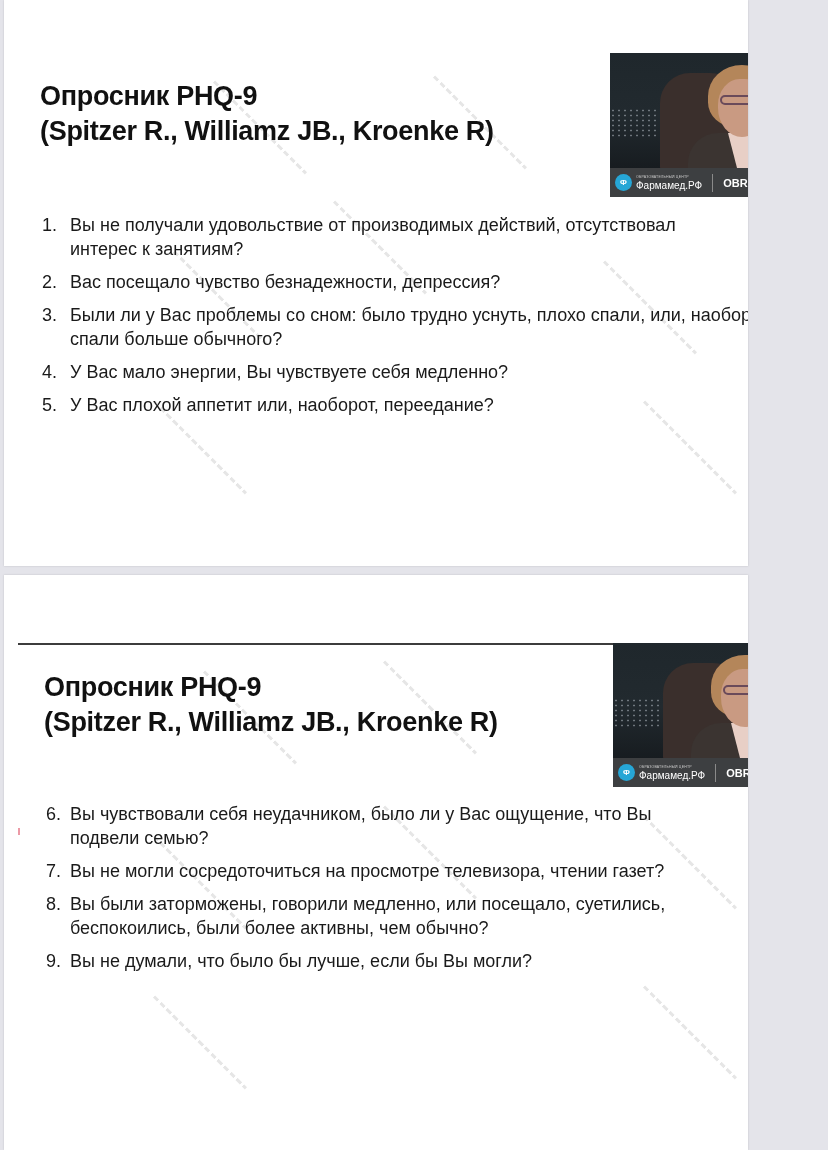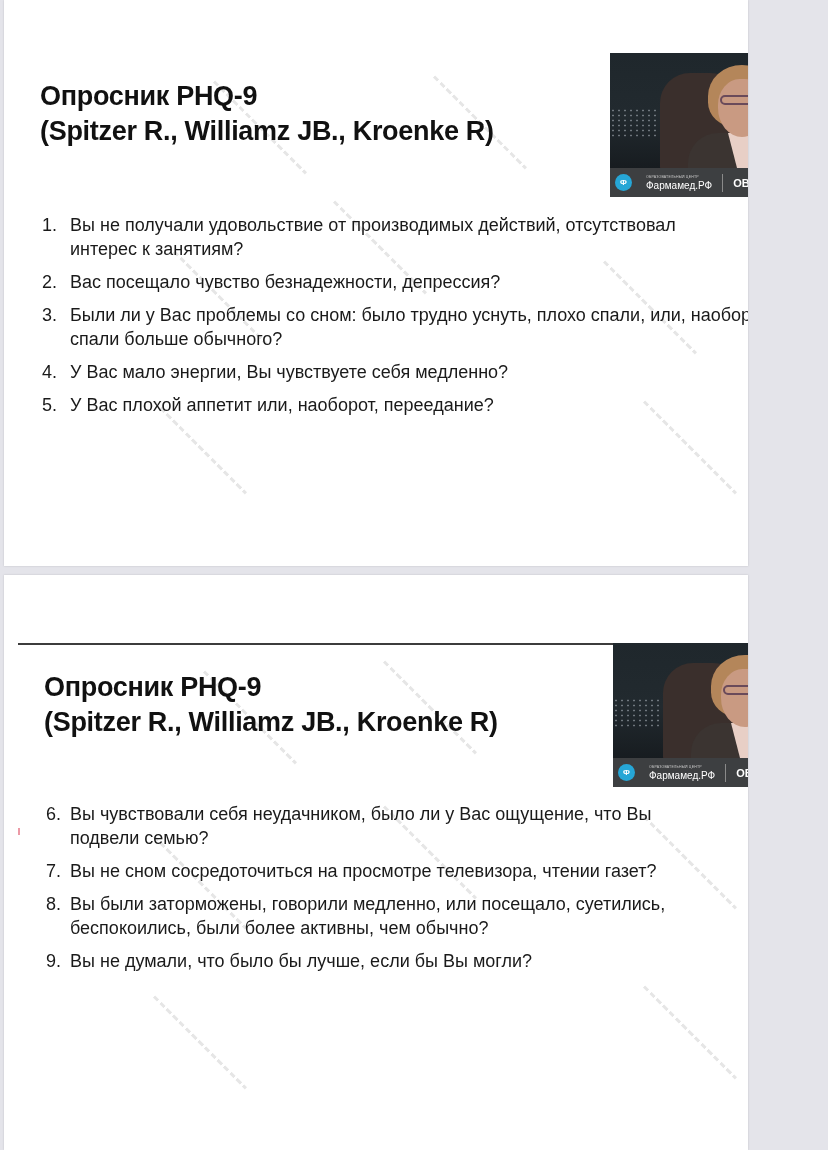--- a/index.html
+++ b/index.html
@@ -76,21 +76,21 @@
   .video-bar {
     position: absolute; left: 0; top: 115px; width: 100%; height: 29px;
     background: #3d3f41; display: flex; align-items: center;
   }
   .brand-logo {
     width: 17px; height: 17px; border-radius: 50%;
     background: #26a6d6; margin-left: 5px;
     color: #fff; font-size: 8px; font-weight: bold;
     display: flex; align-items: center; justify-content: center;
   }
-  .brand-text { margin-left: 14px; display: flex; flex-direction: column; }
+  .brand-text { margin-left: 4px; display: flex; flex-direction: column; }
   .brand-sub { font-size: 3.5px; color: #c9c9c9; letter-spacing: 0.2px; line-height: 5px; text-transform: uppercase; }
   .brand-name { font-size: 10px; color: #ffffff; line-height: 11px; }
   .bar-divider { width: 1px; height: 18px; background: #8a8a8a; margin-left: 10px; }
   .site-name { font-size: 11px; font-weight: bold; color: #ffffff; margin-left: 10px; white-space: nowrap; }
 
   .qlist {
     position: absolute; left: 38px; margin: 0; padding: 0; list-style: none;
     font-size: 18px; color: #1a1a1a;
   }
   #page1 .qlist { top: 213px; }
@@ -230,21 +230,21 @@
     </div>
   </div>
 
   <ul class="qlist">
     <li class="qitem" style="width:650px">
       <span class="qnum">6.</span>
       <span class="qtext">Вы чувствовали себя неудачником, было ли у Вас ощущение, что Вы подвели семью?</span>
     </li>
     <li class="qitem" style="width:740px">
       <span class="qnum">7.</span>
-      <span class="qtext">Вы не сном сосредоточиться на просмотре телевизора, чтении газет?</span>
+      <span class="qtext">Вы не могли сосредоточиться на просмотре телевизора, чтении газет?</span>
     </li>
     <li class="qitem" style="width:740px">
       <span class="qnum">8.</span>
       <span class="qtext">Вы были заторможены, говорили медленно, или посещало, суетились, беспокоились, были более активны, чем обычно?</span>
     </li>
     <li class="qitem" style="width:740px">
       <span class="qnum">9.</span>
       <span class="qtext">Вы не думали, что было бы лучше, если бы Вы могли?</span>
     </li>
   </ul>

